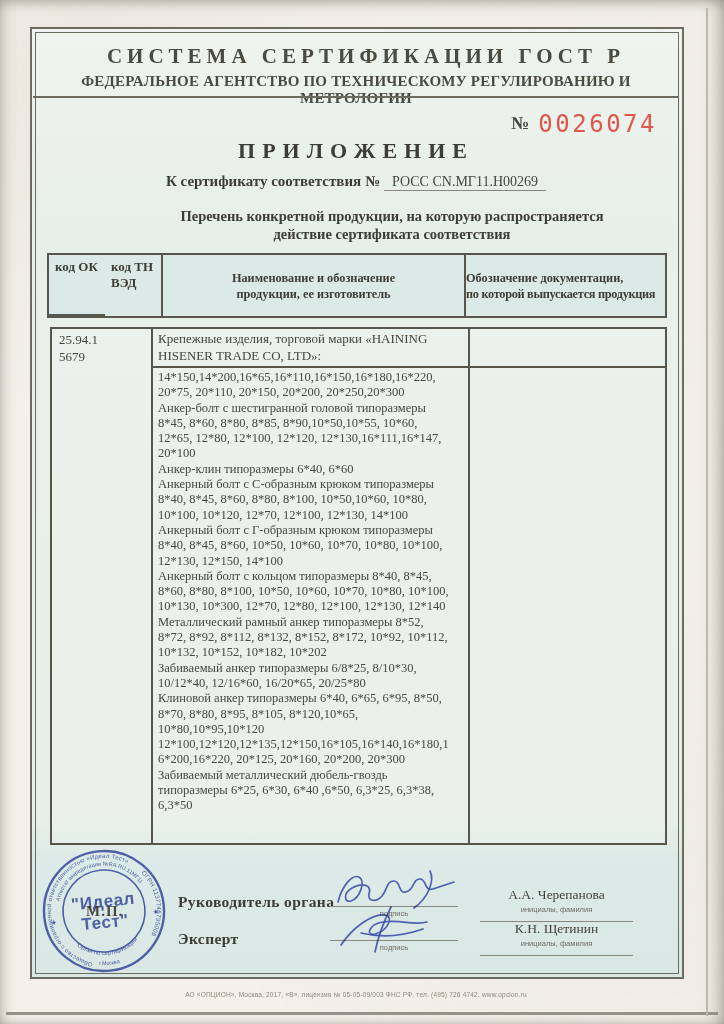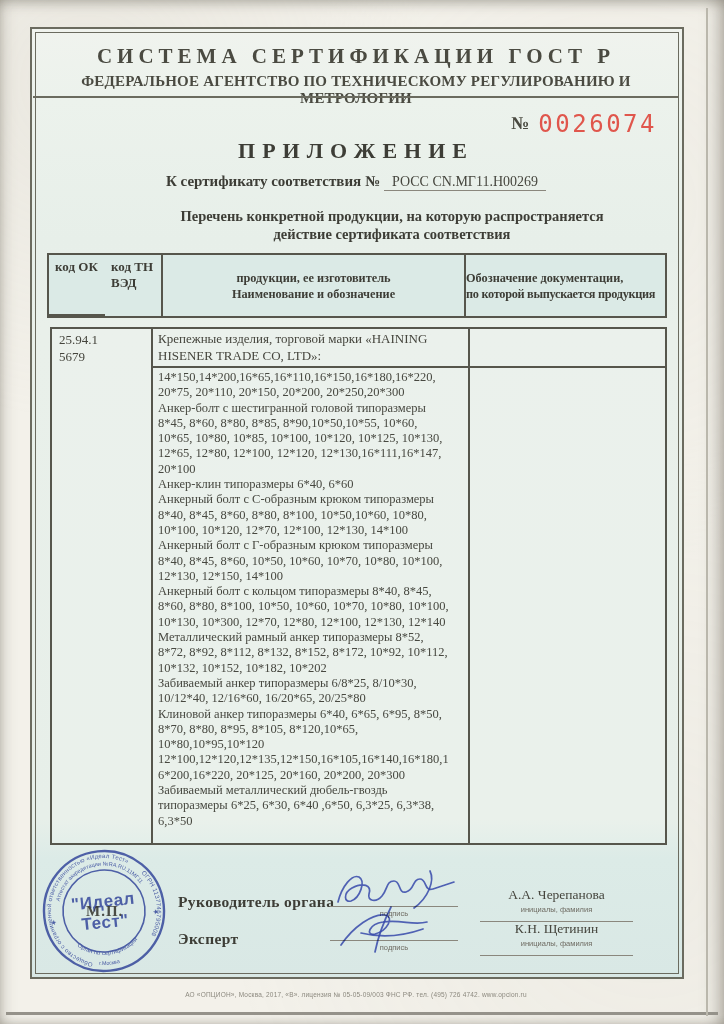--- a/index.html
+++ b/index.html
@@ -12,21 +12,21 @@
   .texture{position:absolute;inset:0;pointer-events:none;opacity:.5;background:
      radial-gradient(circle at 12% 8%, rgba(190,186,174,.35), transparent 30%),
      radial-gradient(circle at 85% 20%, rgba(210,206,196,.25), transparent 35%),
      radial-gradient(circle at 50% 60%, rgba(255,255,255,.3), transparent 45%),
      radial-gradient(circle at 90% 85%, rgba(200,196,184,.22), transparent 40%);}
   
   .frame{position:absolute;left:30px;top:27px;width:650px;height:948px;border:2px solid #6b6b5f;
          background:linear-gradient(to bottom,#f0f3ee 0,#ecf2ec 70px,#e7efe9 210px,#e9f0ea 300px,#e7efe9 790px,#dcebe7 830px,#d9e8e5 100%);}
   .frame::before{content:'';position:absolute;inset:3px;border:1px solid #6b6b5f;pointer-events:none;}
   .lh1{position:absolute;left:33px;top:44px;width:646px;text-align:center;font-weight:bold;
-       font-size:21px;letter-spacing:5px;color:#4a4a41;}
+       font-size:21px;letter-spacing:5px;color:#4a4a41;padding-left:10px;}
   .lh2{position:absolute;left:33px;top:73px;width:646px;text-align:center;font-weight:bold;
        font-size:15px;letter-spacing:.2px;color:#4a4a41;}
   .lh-sep{position:absolute;left:33px;top:96px;width:646px;height:2px;background:#6b6b5f;}
   .docnum{position:absolute;top:110px;right:67px;display:flex;align-items:flex-start;gap:9px;}
   .docnum .sign{font-size:18px;font-weight:bold;color:#4a4a41;padding-top:3px;}
   .docnum .val{font-family:"DejaVu Sans Mono",monospace;font-size:24px;color:#e0564c;letter-spacing:2.5px;}
   .title{position:absolute;left:33px;top:138px;width:646px;text-align:center;font-weight:bold;
          font-size:22px;letter-spacing:7px;color:#3d3d36;}
   .certline{position:absolute;left:33px;top:172px;width:646px;text-align:center;color:#3d3d36;}
   .certline .lab{font-weight:bold;font-size:15px;}
@@ -102,22 +102,22 @@
     <div>Перечень конкретной продукции,  на которую распространяется</div>
     <div>действие сертификата соответствия</div>
   </div>
 
   <div class="thead">
     <div class="thc thc1">
       <div class="half top">код ОК</div>
       <div class="half">код ТН ВЭД</div>
     </div>
     <div class="thc thc2">
+      <div>Наименование и обозначение</div>
       <div>продукции, ее изготовитель</div>
-      <div>Наименование и обозначение</div>
     </div>
     <div class="thc thc3">
       <div>Обозначение документации,</div>
       <div class="nw">по которой выпускается продукция</div>
     </div>
   </div>
 
   <div class="tbody">
     <div class="vdiv1"></div>
     <div class="vdiv2"></div>
@@ -128,21 +128,20 @@
     </div>
     <div class="r1txt">
         <div>Крепежные изделия, торговой марки «HAINING</div>
         <div>HISENER TRADE CO, LTD»:</div>
       </div>
     <div class="plines">
         <div class="pline">14*150,14*200,16*65,16*110,16*150,16*180,16*220,</div>
         <div class="pline">20*75, 20*110, 20*150, 20*200, 20*250,20*300</div>
         <div class="pline">Анкер-болт с шестигранной головой типоразмеры</div>
         <div class="pline">8*45, 8*60, 8*80, 8*85, 8*90,10*50,10*55, 10*60,</div>
-        <div class="pline">10*65, 10*80, 10*85, 10*100, 10*120, 10*125, 10*130,</div>
         <div class="pline">12*65, 12*80, 12*100, 12*120, 12*130,16*111,16*147,</div>
         <div class="pline">20*100</div>
         <div class="pline">Анкер-клин типоразмеры 6*40, 6*60</div>
         <div class="pline">Анкерный болт с С-образным крюком типоразмеры</div>
         <div class="pline">8*40, 8*45, 8*60, 8*80, 8*100, 10*50,10*60, 10*80,</div>
         <div class="pline">10*100, 10*120, 12*70, 12*100, 12*130, 14*100</div>
         <div class="pline">Анкерный болт с Г-образным крюком типоразмеры</div>
         <div class="pline">8*40, 8*45, 8*60, 10*50, 10*60, 10*70, 10*80, 10*100,</div>
         <div class="pline">12*130, 12*150, 14*100</div>
         <div class="pline">Анкерный болт с кольцом типоразмеры 8*40, 8*45,</div>

